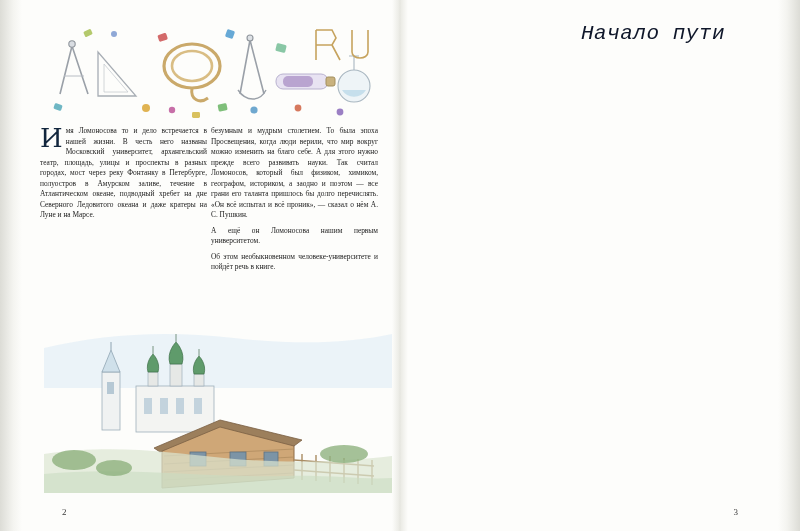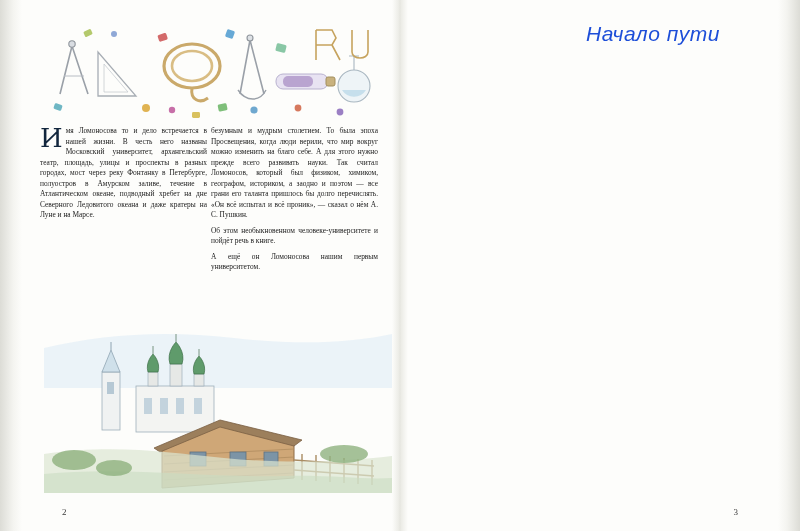--- a/index.html
+++ b/index.html
@@ -47,24 +47,24 @@
   .page-left { left: 22px; width: 370px; }
   .page-right { left: 408px; width: 370px; }
 
   
   .chapter-title {
     position: absolute;
     top: 22px;
     left: 120px;
     width: 250px;
     text-align: center;
-    font-family: Liberation Sans, sans-serif;
+    font-family: Liberation Mono, monospace;
     font-style: italic;
     font-size: 21px;
-    color: #1d4ed8;
+    color: #0f172a;
     letter-spacing: 0.5px;
   }
 
   
   .still-life {
     position: absolute;
     left: 18px;
     top: 18px;
     width: 340px;
     height: 105px;
@@ -180,22 +180,22 @@
         <rect x="14" y="86" width="8" height="6" rx="1.4" fill="#6fb7c4" transform="rotate(18 18 89)"></rect>
       </g>
     </svg>
 
     <div class="cols left-cols">
       <div class="col">
         <p class="dropcap">Имя Ломоносова то и дело встречается в нашей жизни. В честь него названы Московский университет, архангельский театр, площадь, улицы и проспекты в разных городах, мост через реку Фонтанку в Петербурге, полуостров в Амурском заливе, течение в Атлантическом океане, подводный хребет на дне Северного Ледовитого океана и даже кратеры на Луне и на Марсе.</p>
       </div>
       <div class="col">
         <p>безумным и мудрым столетием. То была эпоха Просвещения, когда люди верили, что мир вокруг можно изменить на благо себе. А для этого нужно прежде всего развивать науки. Так считал Ломоносов, который был физиком, химиком, географом, историком, а заодно и поэтом — все грани его таланта пришлось бы долго перечислять. «Он всё испытал и всё проник», — сказал о нём А. С. Пушкин.</p>
+        <p>А ещё он Ломоносова нашим первым университетом.</p>
         <p>Об этом необыкновенном человеке-университете и пойдёт речь в книге.</p>
-        <p>А ещё он Ломоносова нашим первым университетом.</p>
       </div>
     </div>
 
     <svg class="village" viewBox="0 0 348 165">
 
       <path d="M0 20 C60 6 120 2 190 10 C260 18 310 14 348 6 L348 60 L0 60 Z" fill="#dcebf5" opacity="0.55"></path>
 
       <g>
 
         <rect x="58" y="44" width="18" height="58" fill="#f0f2f2" stroke="#9fb0bb" stroke-width="0.8"></rect>

